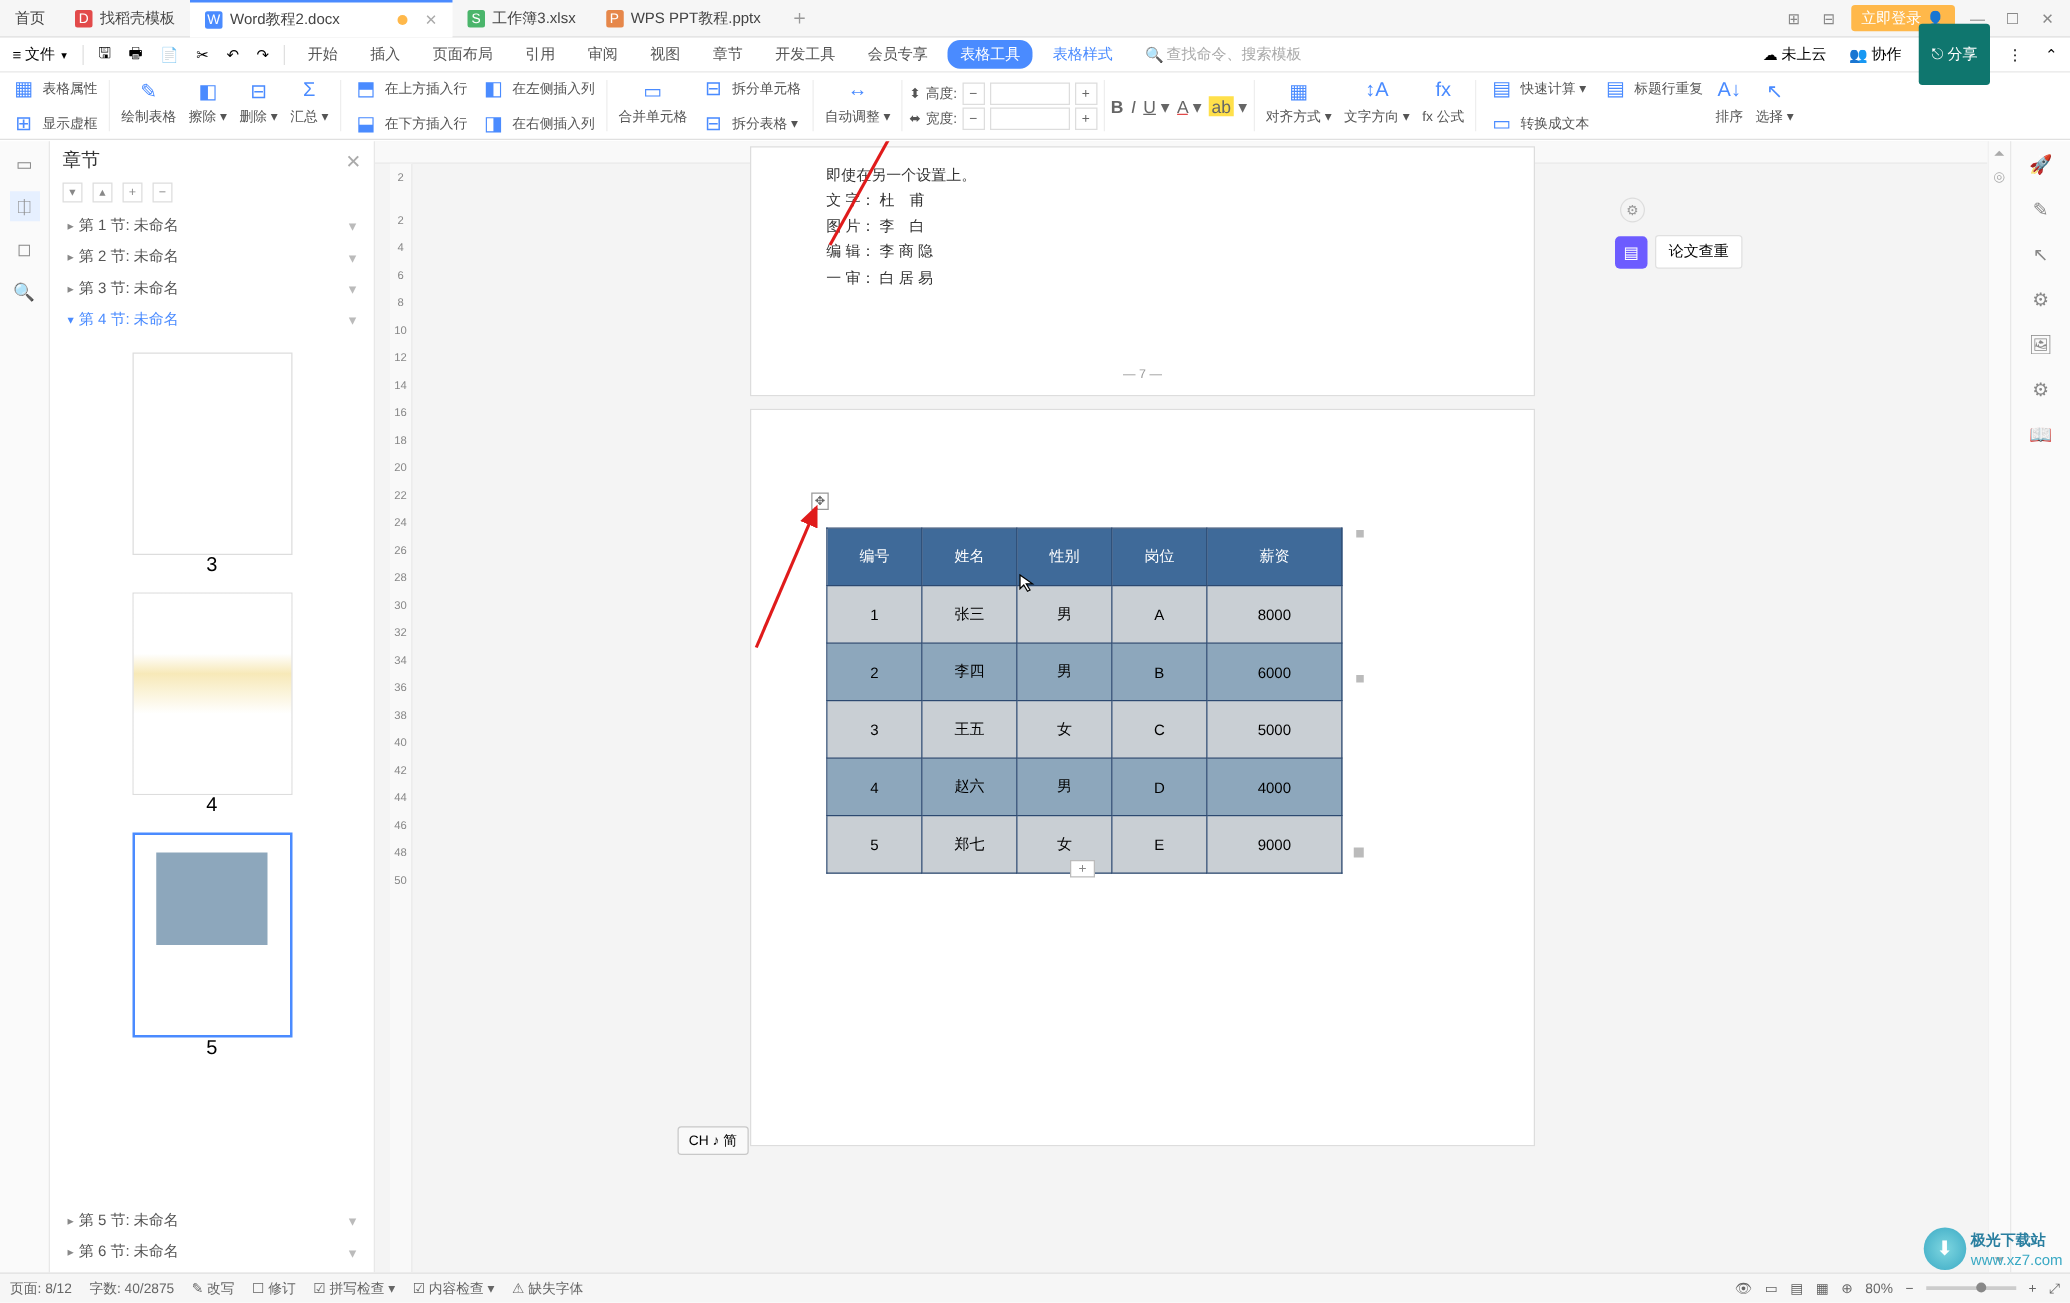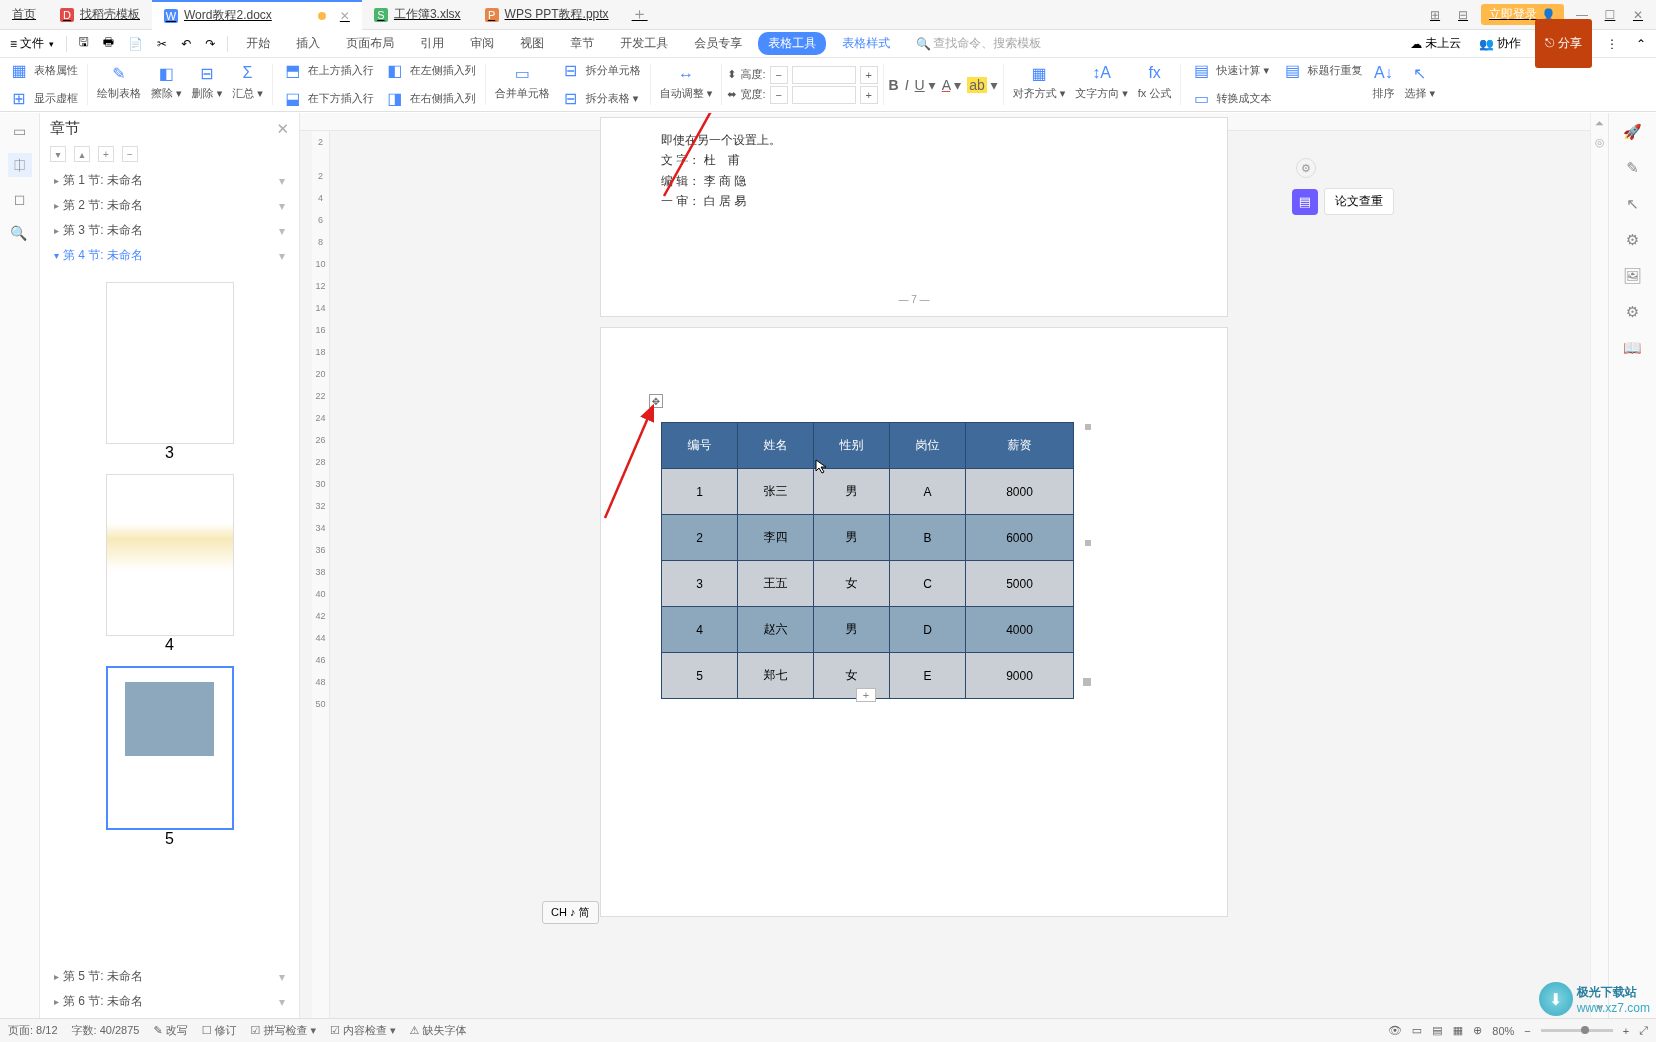--- a/index.html
+++ b/index.html
@@ -1,17 +1,17 @@
 <!DOCTYPE html>
 <html><head>
 <meta charset="utf-8">
 <style>
 * { margin:0; padding:0; box-sizing:border-box; font-family:"Microsoft YaHei","PingFang SC",sans-serif; }
 body { width:1656px; height:1042px; background:#fff; overflow:hidden; position:relative; }
-.tabbar { height:30px; background:#f6f6f6; display:flex; align-items:center; border-bottom:1px solid #e0e0e0;text-decoration:underline; }
+.tabbar { height:30px; background:#f6f6f6; display:flex; align-items:center; border-bottom:1px solid #e0e0e0; }
 .tab { height:30px; display:flex; align-items:center; padding:0 12px; font-size:12px; color:#444; gap:6px; }
 .tab.live { background:#fff; border-top:2px solid #4a8bff; }
 .tab .ico { width:14px; height:14px; display:flex; align-items:center; justify-content:center; font-size:11px; color:#fff; border-radius:2px; }
 .ico.word { background:#4a8bff; }
 .ico.d { background:#e24a4a; }
 .ico.s { background:#4ab56b; }
 .ico.p { background:#e6874a; }
 .ico.plus { background:none; color:#999; font-size:16px; }
 .tab .x { color:#aaa; margin-left:8px; }
 .tabright { margin-left:auto; display:flex; gap:8px; padding-right:8px; align-items:center; }
@@ -19,21 +19,21 @@
 .login { background:#ffb84a; color:#fff; display:flex; align-items:center; gap:4px;}
 .winicon { width:20px; height:20px; display:flex; align-items:center; justify-content:center; color:#888; font-size:12px;}
 .menubar { height:28px; display:flex; align-items:center; gap:6px; padding:0 6px; border-bottom:1px solid #e8e8e8; font-size:12px; }
 .menubar .fitem { display:flex; align-items:center; gap:3px; padding:0 4px; }
 .menubar .vdiv { width:1px; height:16px; background:#e0e0e0; margin:0 2px;}
 .menubar .mtab { padding:3px 10px; color:#555;text-align:center; }
 .menubar .mtab.sel { background:#4a8bff; color:#fff; border-radius:10px; }
 .menubar .mtab.blue { color:#4a8bff; }
 .menubar .searchbox { display:flex; align-items:center; gap:2px; color:#aaa; margin-left:10px;}
 .mbright { margin-left:auto; display:flex; gap:10px; align-items:center;}
-.share { background:#c2410c; color:#fff; border-radius:3px; padding:16px 10px; }
+.share { background:#0f766e; color:#fff; border-radius:3px; padding:16px 10px; }
 .ribbon { height:54px; display:flex; gap:2px; padding:2px 4px; border-bottom:1px solid #e0e0e0; font-size:11px; color:#555; }
 .rgroup { display:flex; gap:2px;}
 .ritem { display:flex; flex-direction:column; align-items:center; padding:2px 4px; gap:2px; }
 .ritem.row { flex-direction:row; gap:4px;}
 .rico { width:22px; height:22px; display:flex; align-items:center; justify-content:center; font-size:16px; color:#4a8bff; }
 .rlabel { white-space:nowrap; }
 .rvdiv { width:1px; background:#eee; margin:4px 3px;}
 .hwbox { display:flex; flex-direction:column; gap:2px; justify-content:center;}
 .hwbox .line{display:flex;align-items:center;gap:4px;}
 .hwbox .val{border:1px solid #ddd;width:64px;height:18px;}
@@ -434,20 +434,21 @@
         <span>46</span>
         <span>48</span>
         <span>50</span>
       </div>
 
     <div class="doc">
       <div class="page1">
         <div>即使在另一个设置上。</div>
         <div id="credits">
             <div><span>文 字：</span> <span>杜　甫</span></div>
+            <div><span>图 片：</span> <span>李　白</span></div>
             <div><span>编 辑：</span> <span>李 商 隐</span></div>
             <div><span>一 审：</span> <span>白 居 易</span></div>
           </div>
         <div class="fnum">— 7 —</div>
       </div>
 
       <div class="page2">
         <div class="movehdl">✥</div>
         <table class="dtable">
           <tbody>

